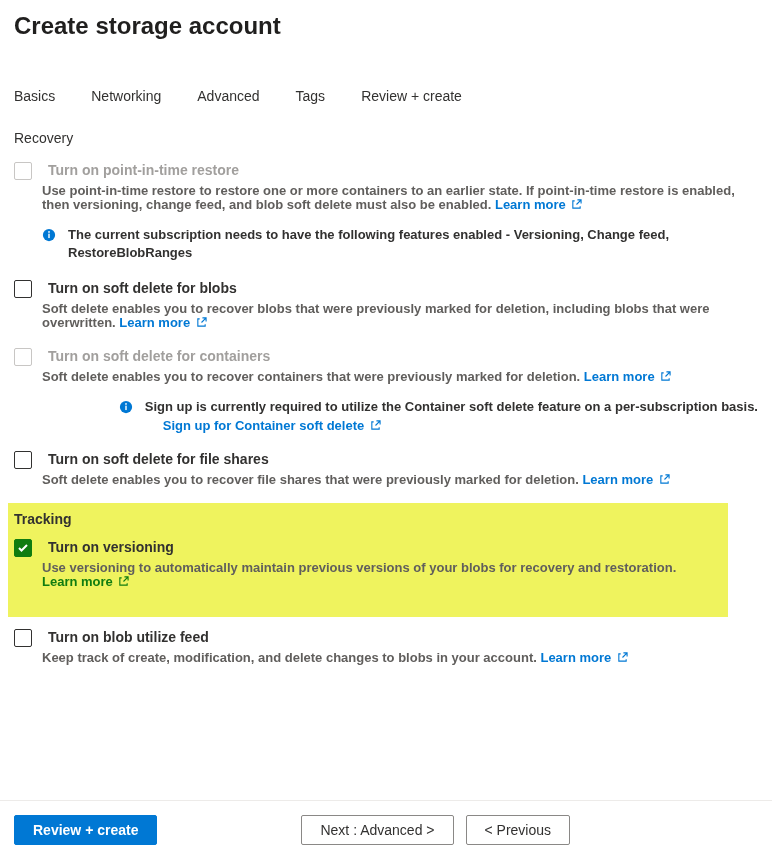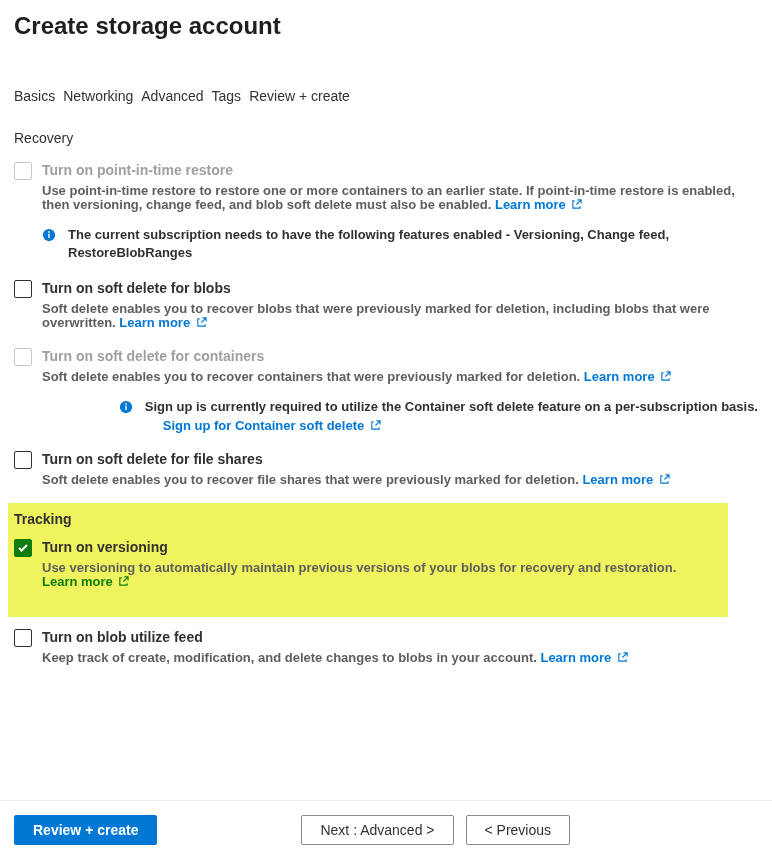--- a/index.html
+++ b/index.html
@@ -14,21 +14,21 @@
       padding: 12px 14px 0 14px;
     }
     .page-title {
       font-size: 24px;
       font-weight: 600;
       color: #201f1e;
       margin-bottom: 40px;
     }
     .tabs {
       display: flex;
-      gap: 8px;
+      gap: 36px;
       margin-bottom: 18px;
       align-items: center;
     }
     .tab {
       font-size: 14px;
       color: #323130;
       padding: 8px 0;
       cursor: pointer;
       position: relative;
     }
@@ -49,21 +49,21 @@
       background: #13700a;
     }
     .section-label {
       font-size: 14px;
       color: #323130;
       margin-bottom: 14px;
     }
     .option {
       display: flex;
       align-items: flex-end;
-      gap: 10px;
+      gap: 16px;
       margin-bottom: 4px;
     }
     .checkbox {
       width: 18px;
       height: 18px;
       border: 1px solid #323130;
       border-radius: 2px;
       flex-shrink: 0;
       margin-top: 1px;
       display: flex;

